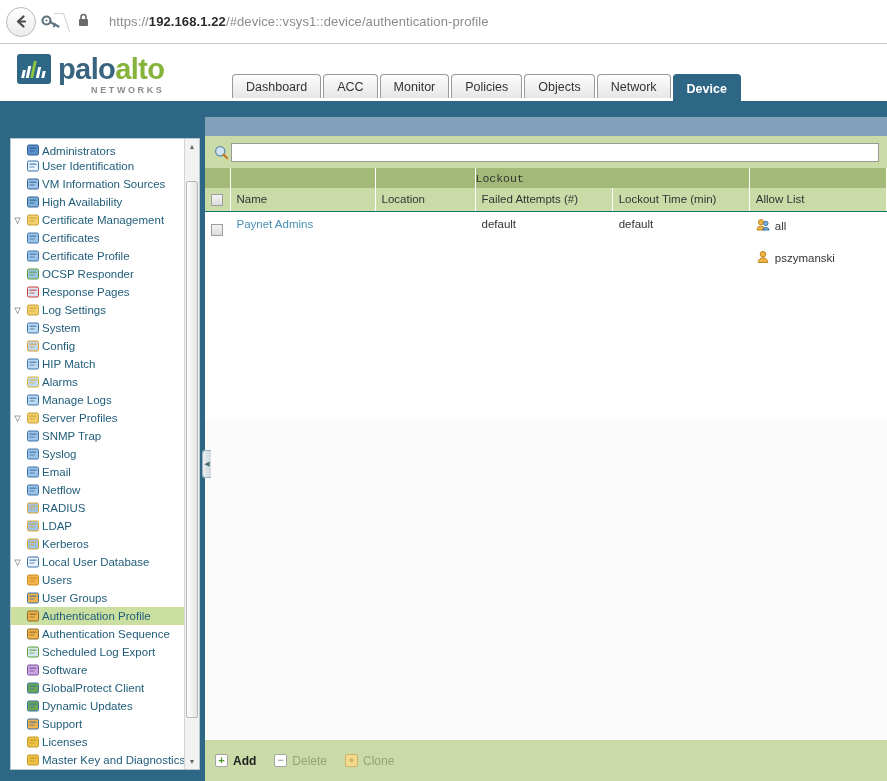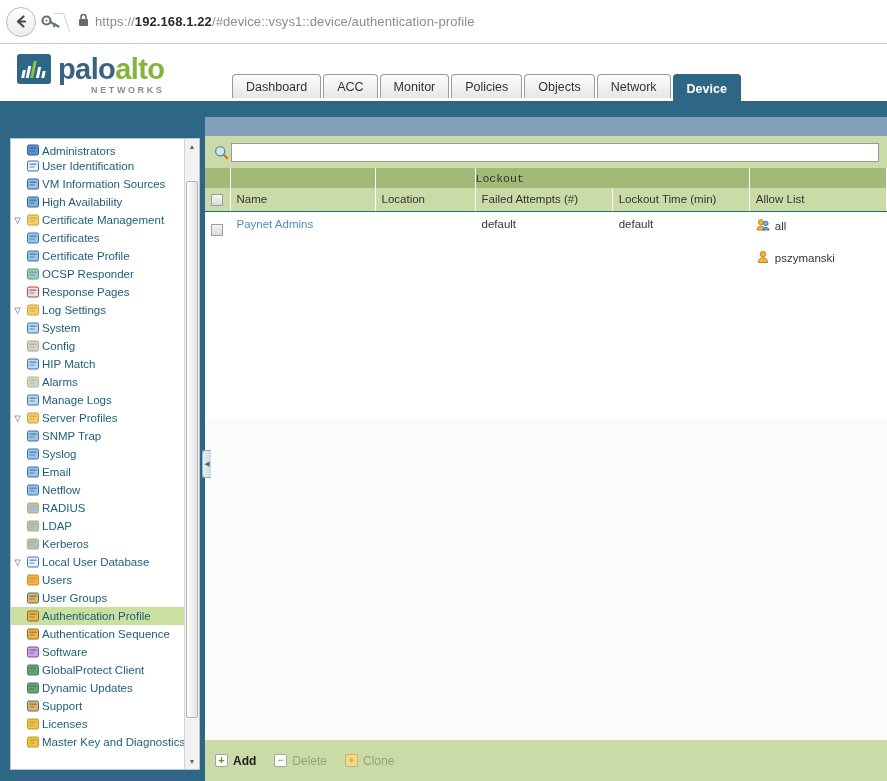--- a/index.html
+++ b/index.html
@@ -34,21 +34,21 @@
   }
   .id-key::after {
     content: ""; position: absolute; right: 1px; top: 5px;
     width: 9px; height: 18px;
     border-right: 1px solid #d0d0d0;
     border-top: 1px solid #d0d0d0;
     transform: skewX(18deg);
   }
   .url-wrap {
     flex: 1; display: flex; align-items: center; height: 28px;
-    padding-left: 10px; gap: 6px; text-align: right;
+    padding-left: 10px; gap: 20px; text-align: right;
   }
   .lock-icon { flex: none; }
   .url-text {
     font-size: 13px; color: #8b8b8b; white-space: nowrap;
     letter-spacing: .1px;
   }
   .url-text .host { color: #2b2b2b; font-weight: bold; }
 
   
   .app-header {
@@ -607,20 +607,31 @@
       <div class="tree-item">
         <span class="tw"></span>
         <span class="ti">
           <svg width="14" height="14" viewBox="0 0 14 14" aria-hidden="true">
             <rect x="1.5" y="2" width="11" height="10" rx="1.5" fill="#f0b24a" stroke="#8a6a2a" stroke-width="1"></rect>
             <rect x="3.5" y="4.5" width="7" height="1.4" fill="#8a6a2a" opacity=".75"></rect>
             <rect x="3.5" y="7.3" width="5" height="1.4" fill="#8a6a2a" opacity=".55"></rect>
           </svg>
         </span>
         <span class="tlabel">Authentication Sequence</span>
+      </div>
+      <div class="tree-item">
+        <span class="tw"></span>
+        <span class="ti">
+          <svg width="14" height="14" viewBox="0 0 14 14" aria-hidden="true">
+            <rect x="1.5" y="2" width="11" height="10" rx="1.5" fill="#d7e7f6" stroke="#5aa033" stroke-width="1"></rect>
+            <rect x="3.5" y="4.5" width="7" height="1.4" fill="#5aa033" opacity=".75"></rect>
+            <rect x="3.5" y="7.3" width="5" height="1.4" fill="#5aa033" opacity=".55"></rect>
+          </svg>
+        </span>
+        <span class="tlabel">Scheduled Log Export</span>
       </div>
       <div class="tree-item">
         <span class="tw"></span>
         <span class="ti">
           <svg width="14" height="14" viewBox="0 0 14 14" aria-hidden="true">
             <rect x="1.5" y="2" width="11" height="10" rx="1.5" fill="#c9a6e0" stroke="#7a4fa0" stroke-width="1"></rect>
             <rect x="3.5" y="4.5" width="7" height="1.4" fill="#7a4fa0" opacity=".75"></rect>
             <rect x="3.5" y="7.3" width="5" height="1.4" fill="#7a4fa0" opacity=".55"></rect>
           </svg>
         </span>

